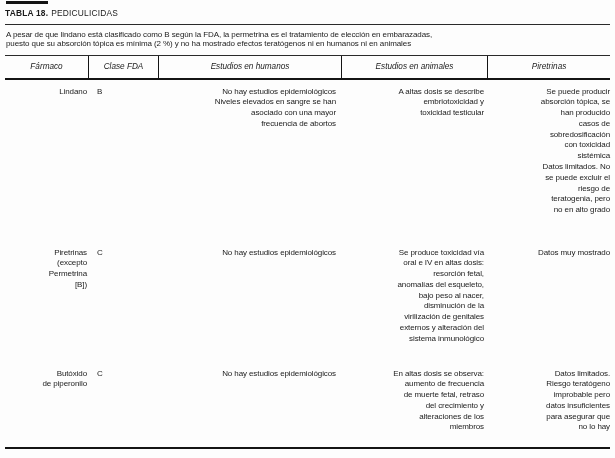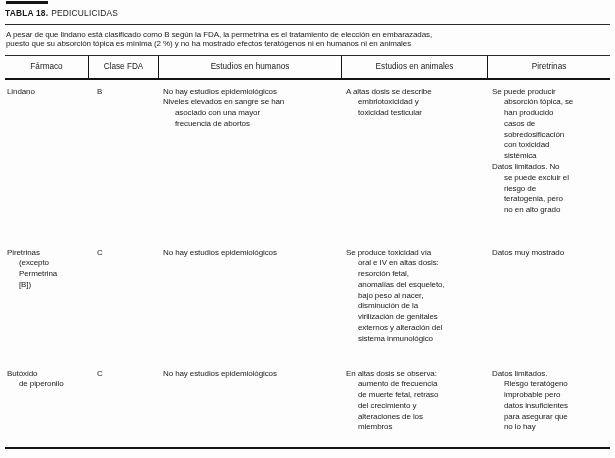--- a/index.html
+++ b/index.html
@@ -21,21 +21,21 @@
   .rule-1 { margin-top:6px; }
   .rule-2 { margin-top:7px; }
   .rule-thick { height:2px; background:#141414; }
 
   .note {
     margin-top:5px; margin-left:1px;
     font-size:8px; line-height:9px;
     letter-spacing:-0.1px; white-space:pre-line;
   }
 
-  .hdr { display:flex; align-items:center; height:22px; font-size:8.2px; }
+  .hdr { display:flex; align-items:center; height:22px; font-style:italic; font-size:8.2px; }
   .hdr .hc { text-align:center; height:100%; display:flex; align-items:center; justify-content:center; }
   .hdr .hc.bdr { border-right:1px solid #141414; }
 
   .c1 { width:84px; }
   .c2 { width:70px; }
   .c3 { width:183px; }
   .c4 { width:146px; }
   .c5 { width:122px; }
 
   .tbody { padding-top:7px; font-size:8px; line-height:10.8px; letter-spacing:-0.1px; }
@@ -43,21 +43,21 @@
   .row-1 { min-height:161px; }
   .row-2 { min-height:121px; }
   .row-3 { min-height:78px; }
 
   .cell.c1 { padding-left:2px; padding-right:2px; }
   .cell.c2 { padding-left:8px; }
   .cell.c3 { padding-left:4px; padding-right:6px; }
   .cell.c4 { padding-left:4px; padding-right:4px; }
   .cell.c5 { padding-left:4px; }
 
-  .hang { white-space:pre-line; padding-left:12px; text-indent:-12px; }
+  .hang { white-space:pre-line; padding-left:12px; text-indent:-12px;text-align:right; }
 </style>
 </head>
 <body>
 
 <div class="page">
 
   <div class="top-rule"></div>
 
   <div class="title">
     <span class="tb">TABLA 18.</span><span class="tn">PEDICULICIDAS</span>

